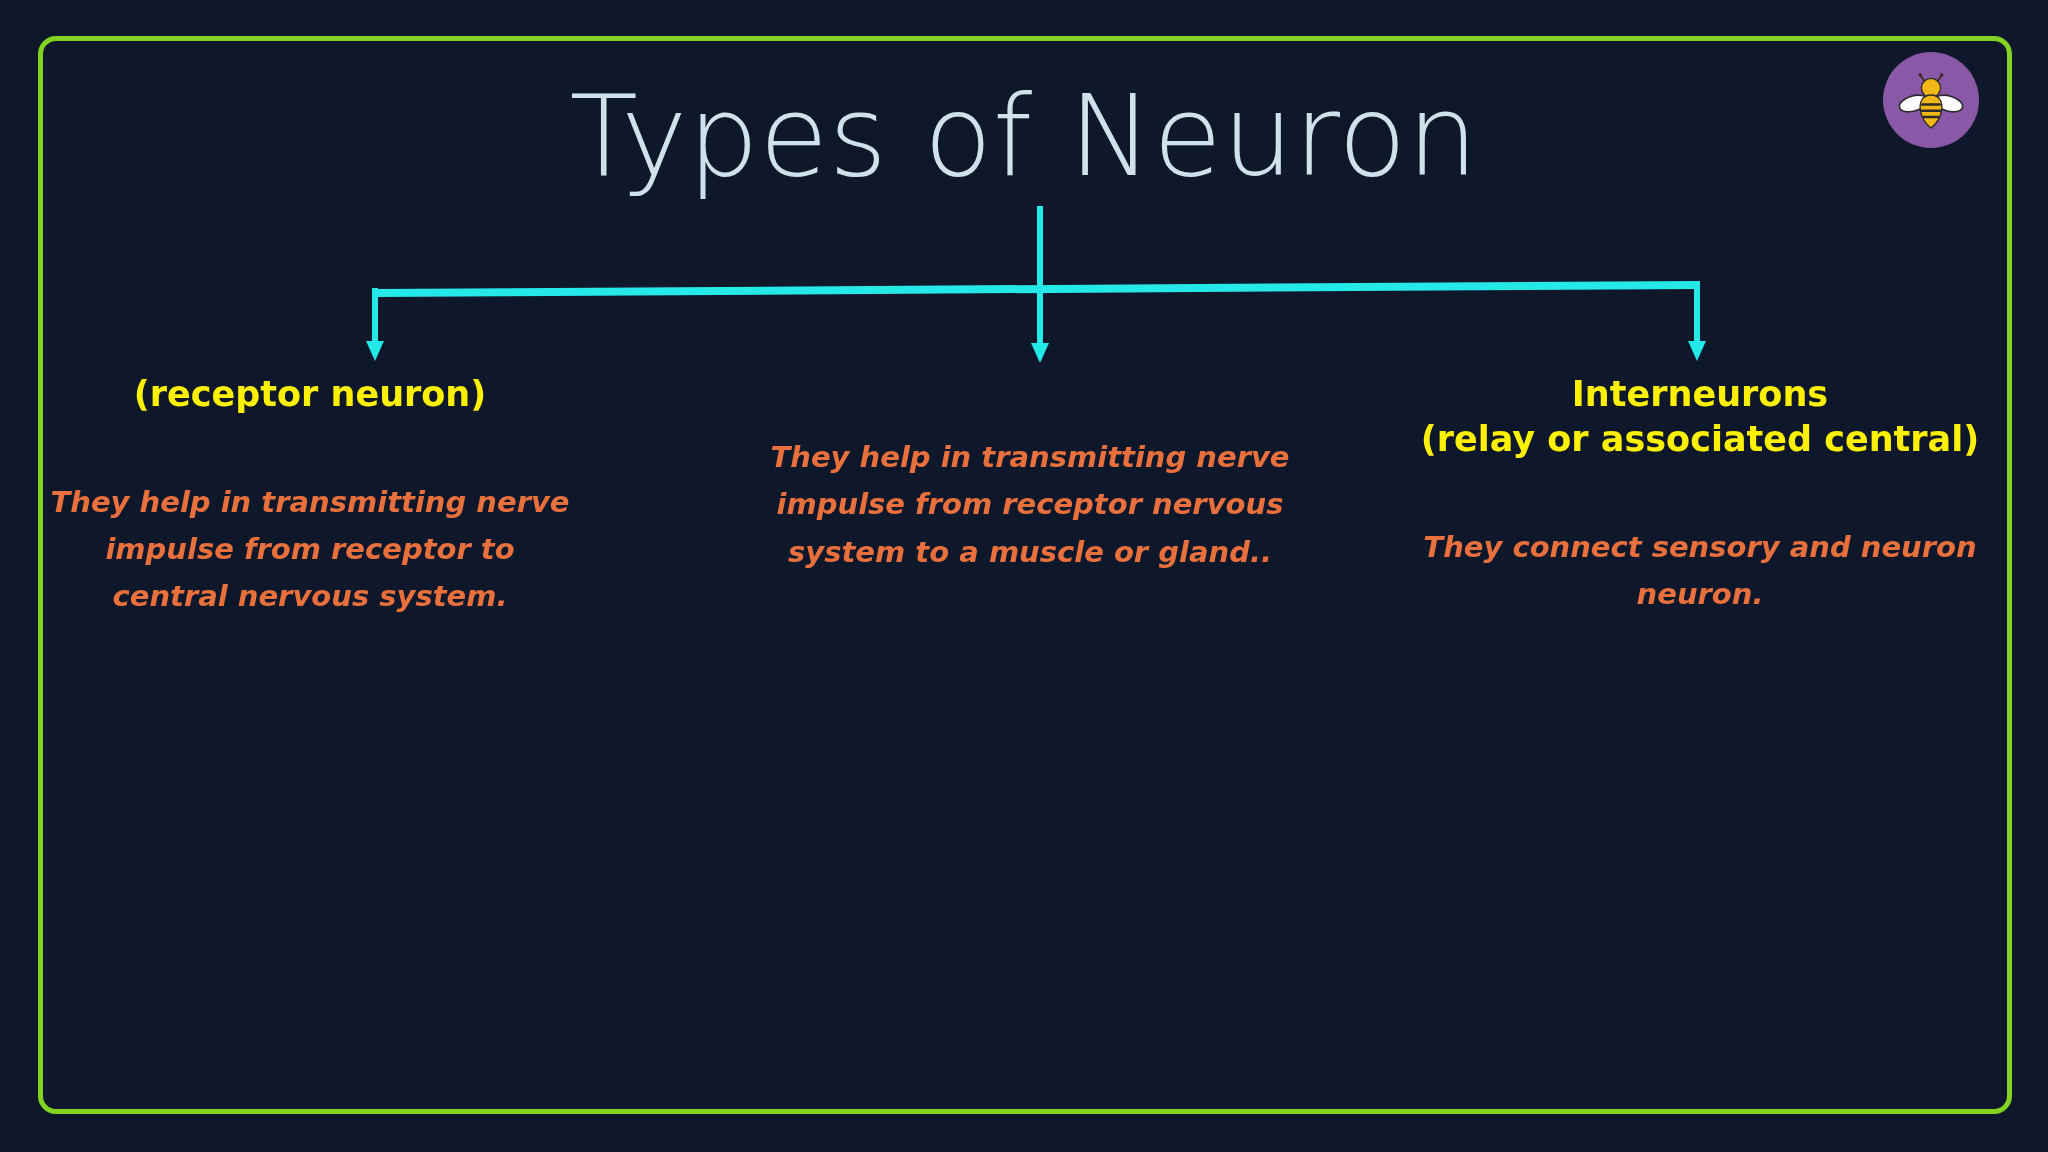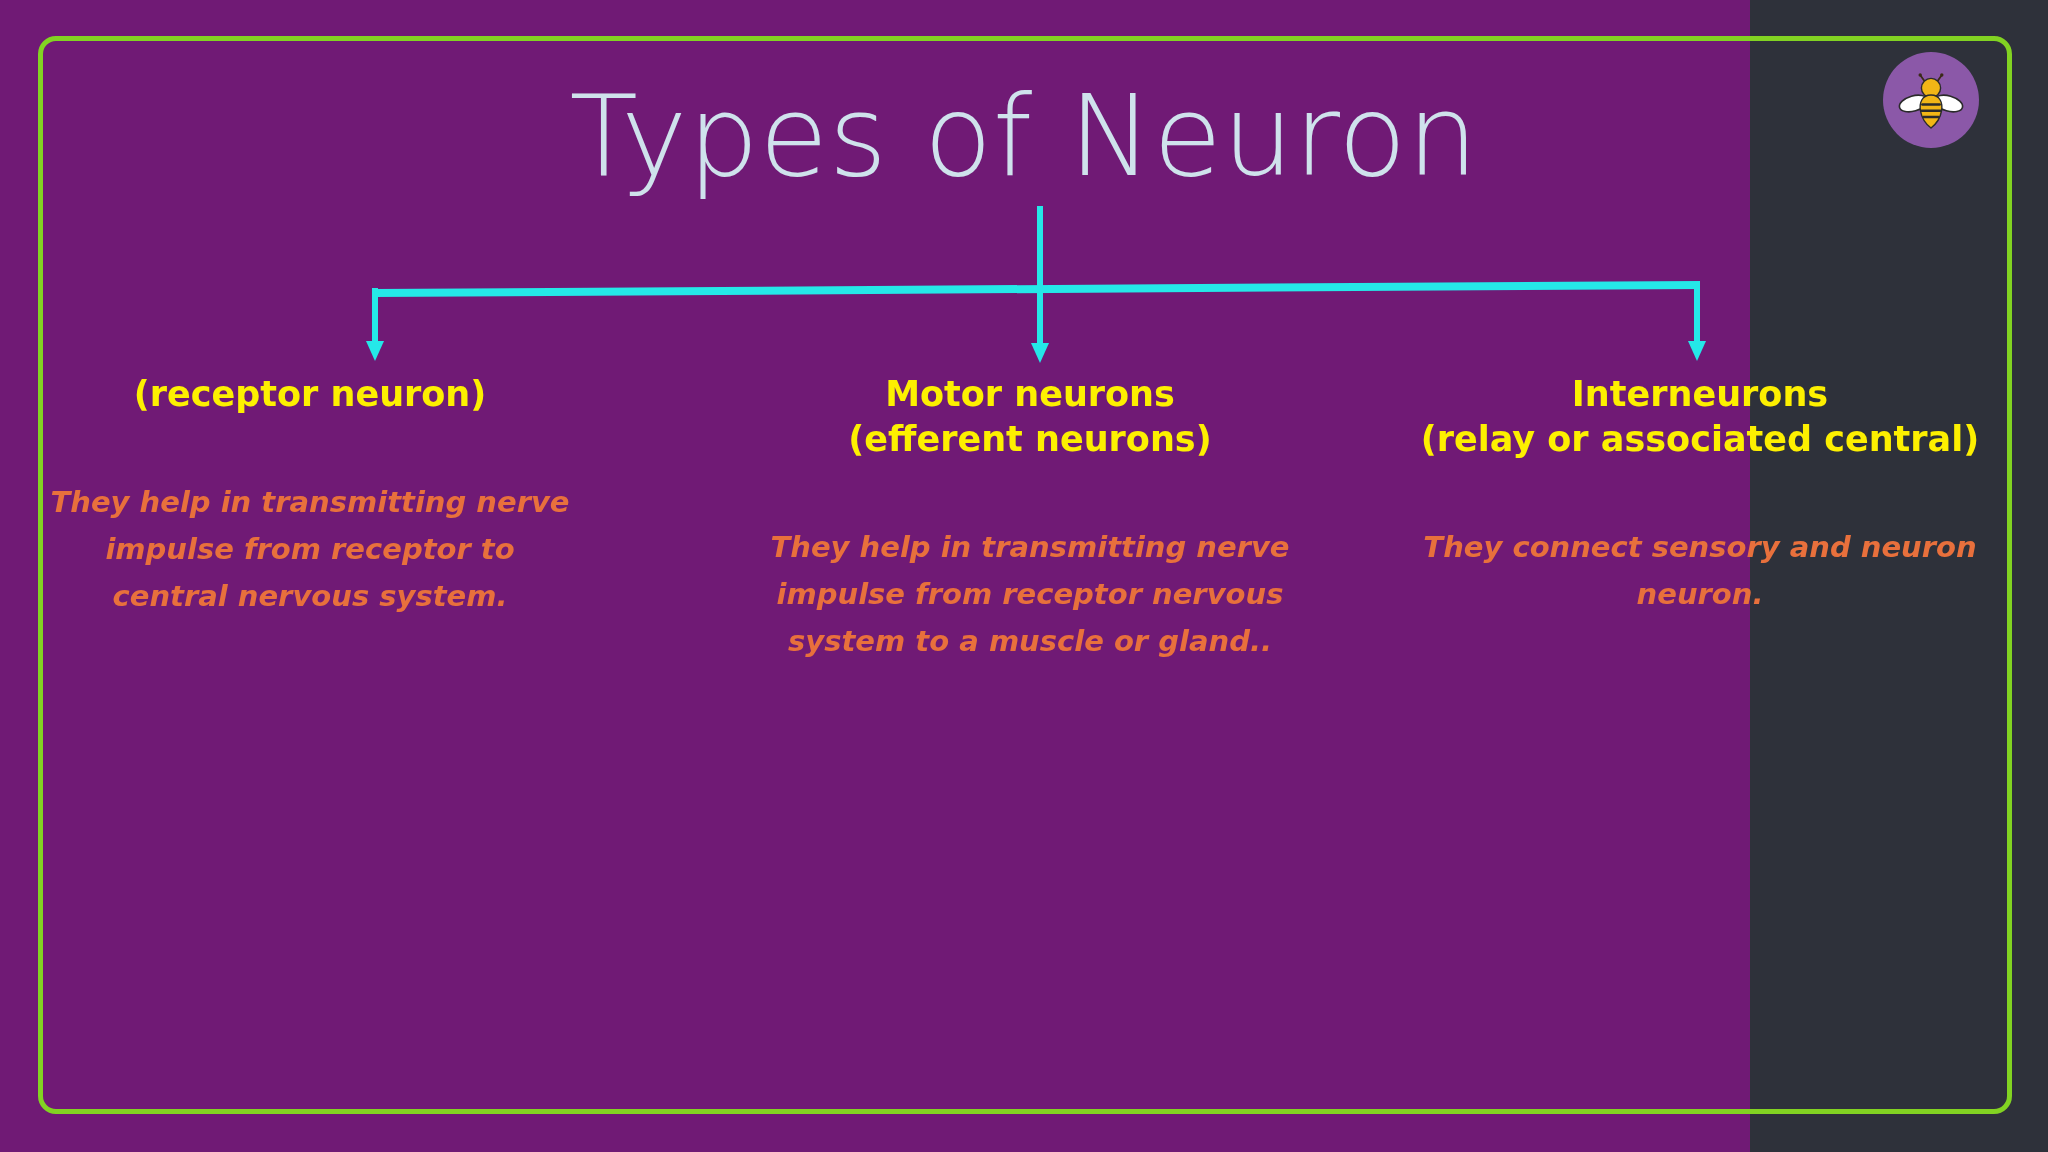--- a/index.html
+++ b/index.html
@@ -9,23 +9,23 @@
   }
   body {
     width: 2048px;
     height: 1152px;
     overflow: hidden;
     font-family: "Liberation Sans", sans-serif;
   }
 
   #slide {
     position: relative;
-    width: 1750px;
+    width: 2048px;
     height: 1152px;
-    background: #701a75;
+    background: #0f172a;
   }
 
   
   #frame {
     position: absolute;
     left: 38px;
     top: 36px;
     width: 1974px;
     height: 1078px;
     border: 5px solid #82d322;
@@ -154,24 +154,20 @@
   </svg>
 
   <div class="col" id="col-1">
     <div class="col-heading">
       <div>(receptor neuron)</div>
     </div>
     <div class="col-body">They help in transmitting nerve impulse from receptor to central nervous system.</div>
   </div>
 
   <div class="col" id="col-2">
-    <div class="col-heading">
-      <div>Motor neurons</div>
-      <div>(efferent neurons)</div>
-    </div>
     <div class="col-body">They help in transmitting nerve impulse from receptor nervous system to a muscle or gland..</div>
   </div>
 
   <div class="col" id="col-3">
     <div class="col-heading">
       <div>Interneurons</div>
       <div>(relay or associated central)</div>
     </div>
     <div class="col-body">They connect sensory and neuron neuron.</div>
   </div>

